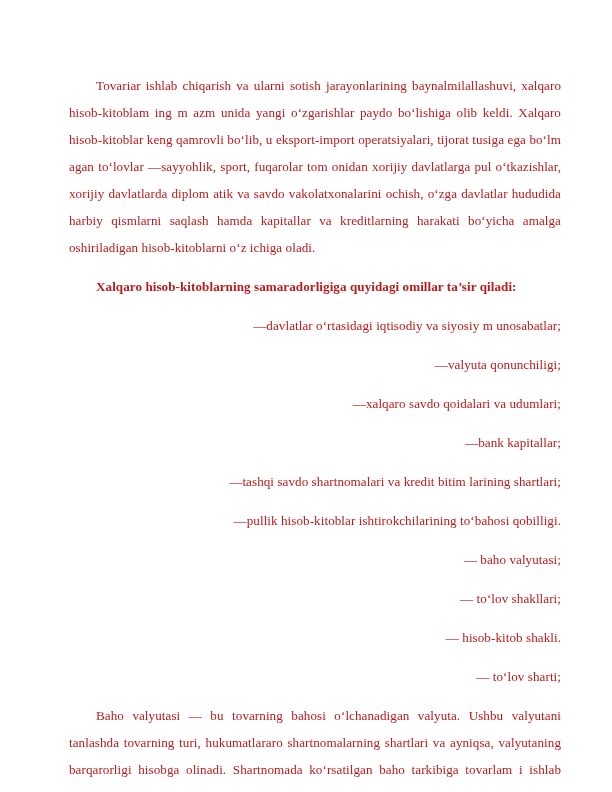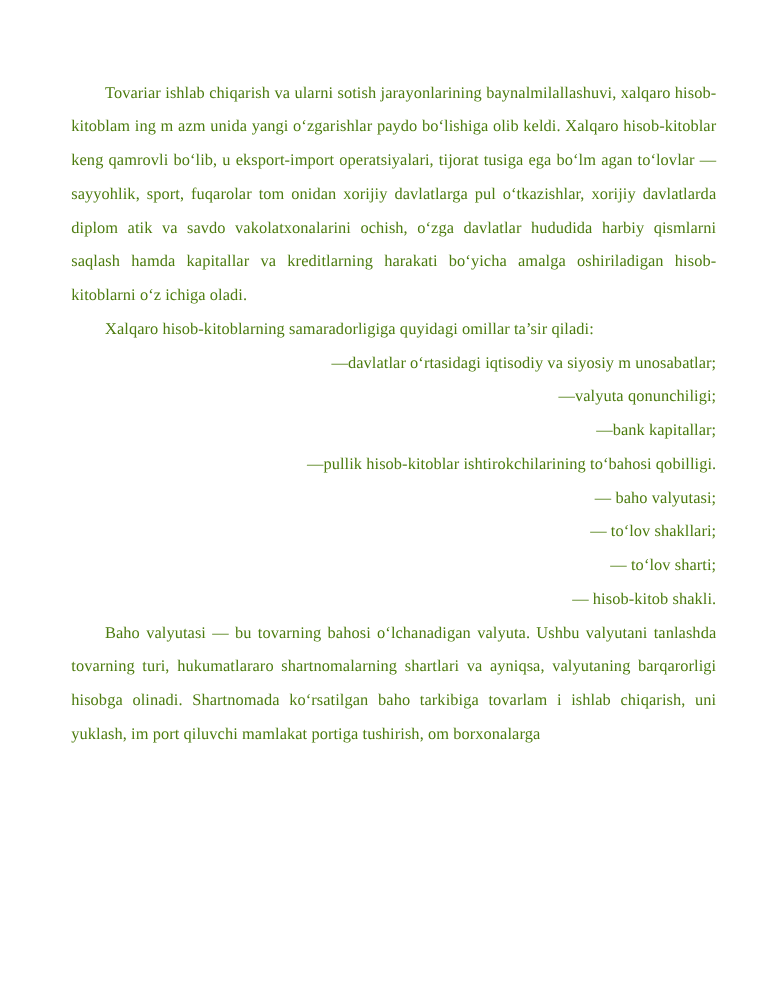--- a/index.html
+++ b/index.html
@@ -27,40 +27,41 @@
     top: 60px;
     width: 516px;
   }
 
   
   .para,
   .lead,
   .bullet {
     font-size: 13.1px;
     line-height: 27px;
-    margin: 0;
-    color: #4d7c0f;
+    margin: 12px;
+    color: #b91c1c;
     letter-spacing: 0.005em;
   }
 
   
   .para {
     text-align: justify;
     text-justify: inter-word;
     text-indent: 27px;
   }
   .para:last-child {
     
     text-align: justify;
   }
 
   
   .lead {
     text-align: left;
     text-indent: 27px;
+    font-weight: bold;
   }
 
   
   .bullet {
     text-align: right;
     padding-left: 27px;
     text-indent: 0;
   }
 
   .spacer-bottom {
@@ -74,33 +75,35 @@
   <div class="content">
 
     <p class="para">Tovariar ishlab chiqarish va ularni sotish jarayonlarining baynalmilallashuvi, xalqaro hisob-kitoblam ing m azm unida yangi o‘zgarishlar paydo bo‘lishiga olib keldi. Xalqaro hisob-kitoblar keng qamrovli bo‘lib, u eksport-import operatsiyalari, tijorat tusiga ega bo‘lm agan to‘lovlar —sayyohlik, sport, fuqarolar tom onidan xorijiy davlatlarga pul o‘tkazishlar, xorijiy davlatlarda diplom atik va savdo vakolatxonalarini ochish, o‘zga davlatlar hududida harbiy qismlarni saqlash hamda kapitallar va kreditlarning harakati bo‘yicha amalga oshiriladigan hisob-kitoblarni o‘z ichiga oladi.</p>
 
     <p class="lead">Xalqaro hisob-kitoblarning samaradorligiga quyidagi omillar ta’sir qiladi:</p>
 
     <p class="bullet">—davlatlar o‘rtasidagi iqtisodiy va siyosiy m unosabatlar;</p>
 
     <p class="bullet">—valyuta qonunchiligi;</p>
 
+    <p class="bullet">—xalqaro savdo qoidalari va udumlari;</p>
 
     <p class="bullet">—bank kapitallar;</p>
 
+    <p class="bullet">—tashqi savdo shartnomalari va kredit bitim larining shartlari;</p>
 
     <p class="bullet">—pullik hisob-kitoblar ishtirokchilarining to‘bahosi qobilligi.</p>
 
 
 
     <p class="bullet">— baho valyutasi;</p>
 
     <p class="bullet">— to‘lov shakllari;</p>
 
+    <p class="bullet">— hisob-kitob shakli.</p>
+
     <p class="bullet">— to‘lov sharti;</p>
-
-    <p class="bullet">— hisob-kitob shakli.</p>
 
     <p class="para">Baho valyutasi — bu tovarning bahosi o‘lchanadigan valyuta. Ushbu valyutani tanlashda tovarning turi, hukumatlararo shartnomalarning shartlari va ayniqsa, valyutaning barqarorligi hisobga olinadi. Shartnomada ko‘rsatilgan baho tarkibiga tovarlam i ishlab chiqarish, uni yuklash, im port qiluvchi mamlakat portiga tushirish, om borxonalarga</p>
 
     <div class="spacer-bottom"></div>
   </div>
 </div>
 
 </body></html>

